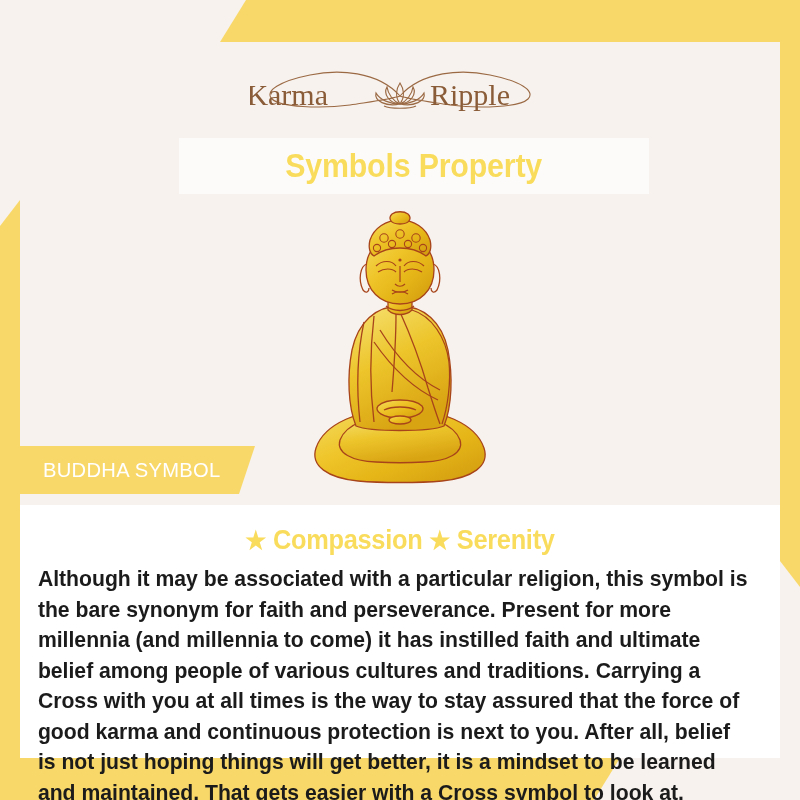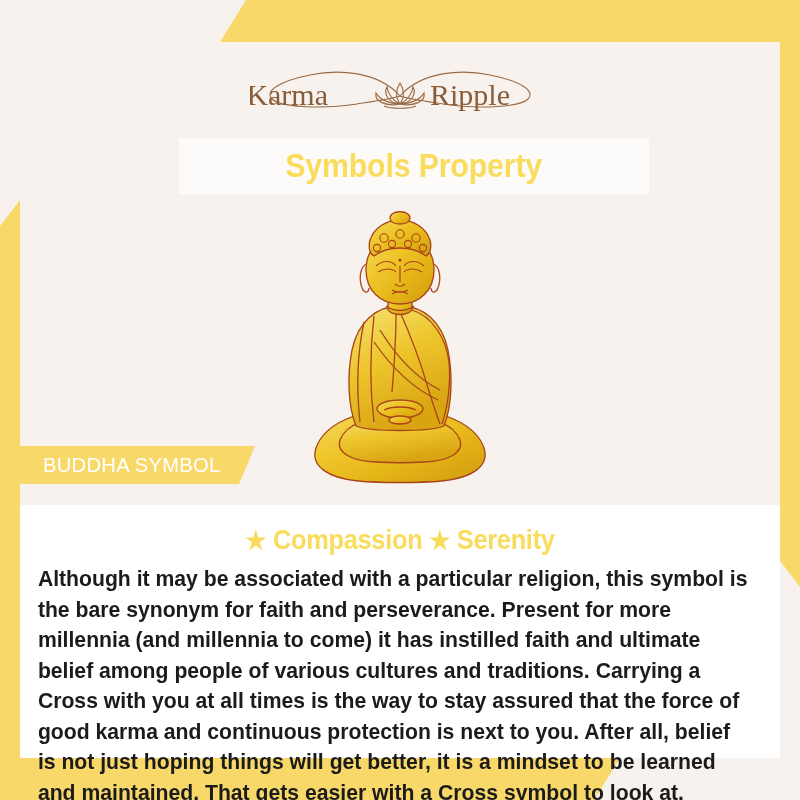--- a/index.html
+++ b/index.html
@@ -114,21 +114,21 @@
     justify-content: center;
   }
   .symbol-svg { display: block; }
 
   
   .ribbon {
     position: absolute;
     top: 404px;
     left: 0;
     width: 235px;
-    height: 38px;
+    height: 48px;
     background: #F9D86A;
     clip-path: polygon(0 0, 100% 0, calc(100% - 16px) 100%, 0 100%);
     display: flex;
     align-items: center;
   }
   .ribbon-text {
     font-family: "Liberation Sans Narrow", "Liberation Sans", sans-serif;
     font-size: 21px;
     color: #FFFFFF;
     letter-spacing: 0.3px;

